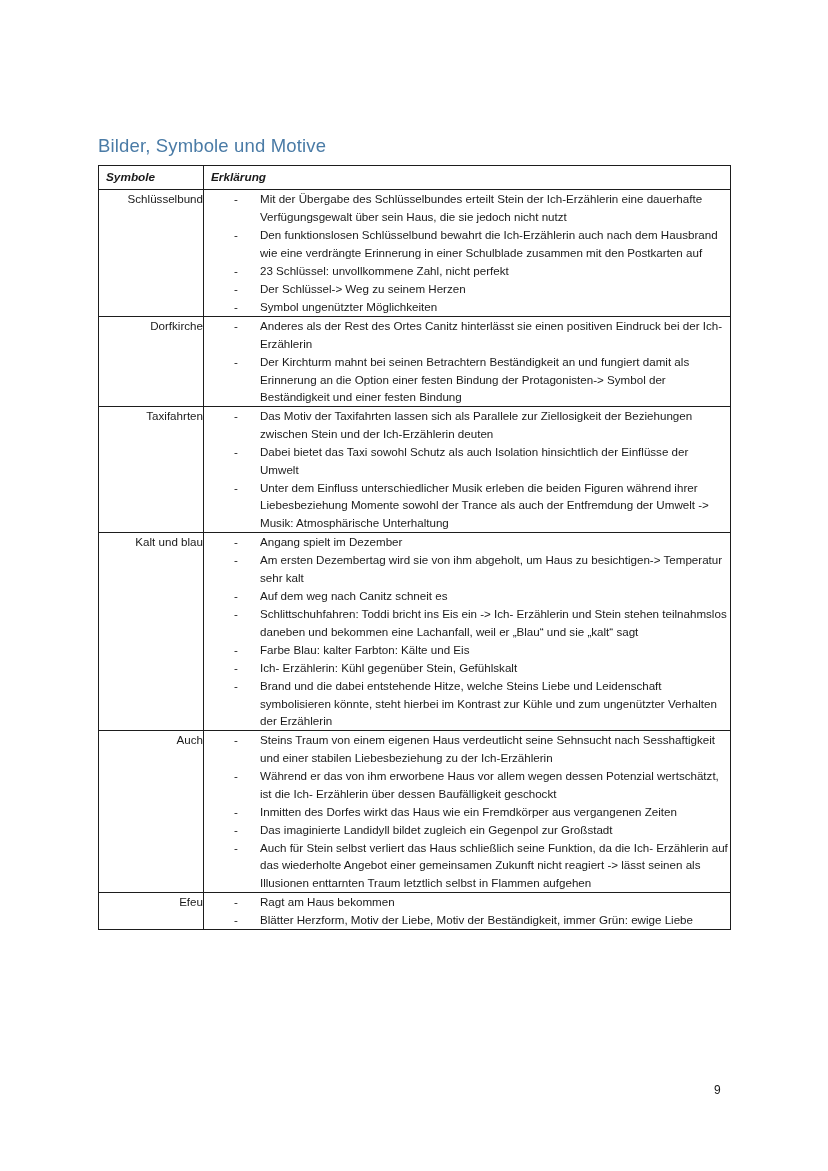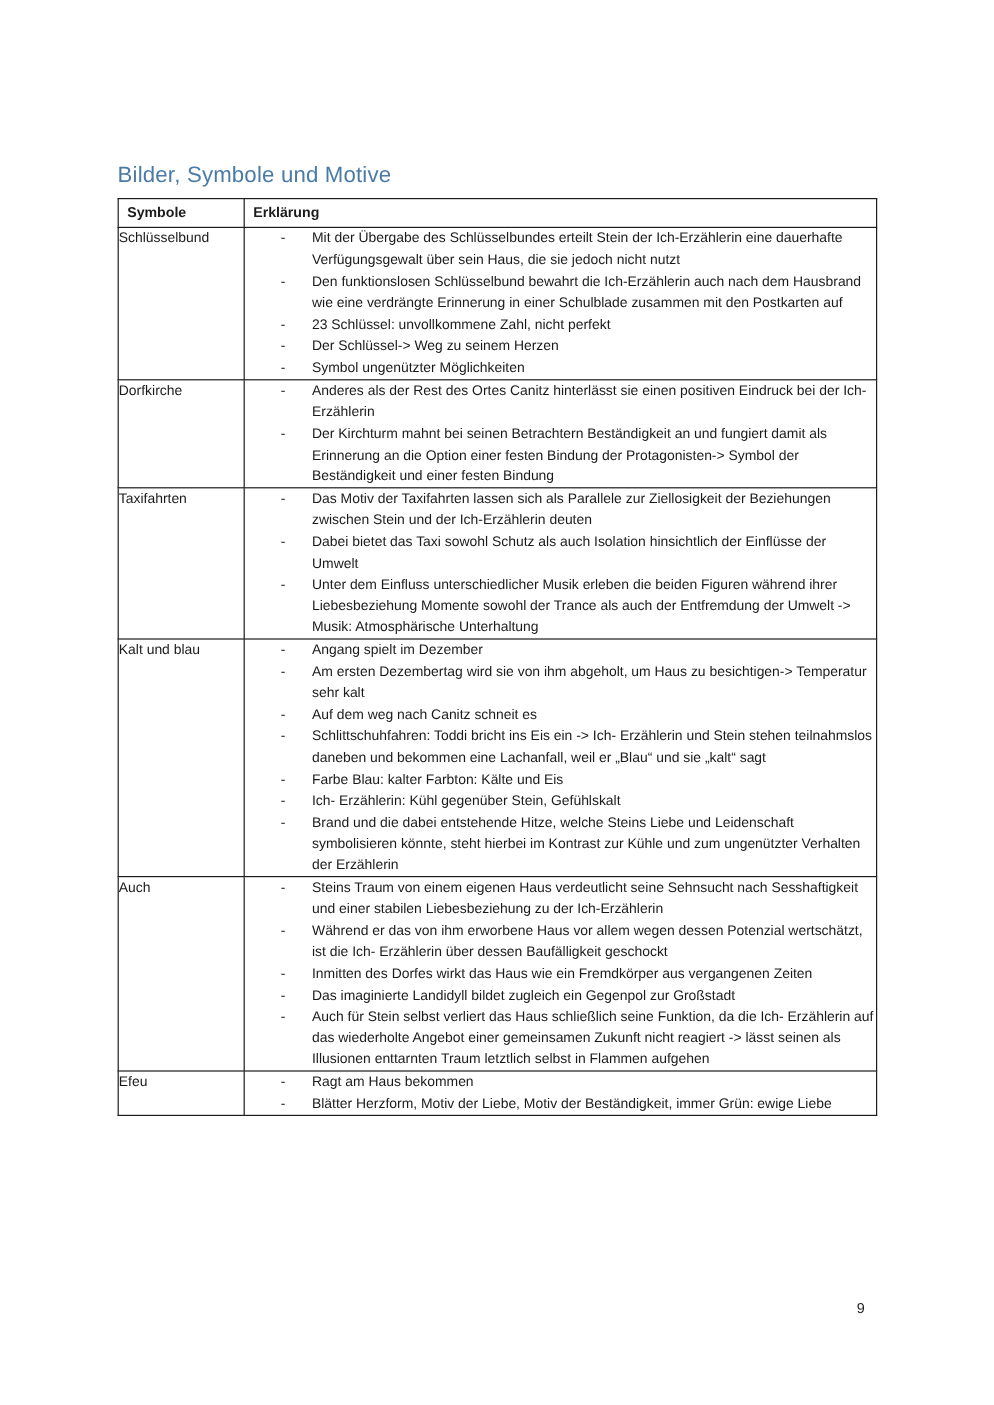--- a/index.html
+++ b/index.html
@@ -61,25 +61,27 @@
     vertical-align: top;
     padding: 0;
   }
 
   table.symbol-table thead th {
     font-weight: bold;
     text-align: left;
     padding: 3px 0 3px 7px;
     font-size: 11.8px;
     line-height: 1.45;
+    font-style: italic;
   }
 
   td.symbol-cell {
     padding: 4px 4px 6px 7px;
     white-space: normal;
+    text-align: right;
   }
 
   td.expl-cell {
     padding: 4px 6px 6px 0;
     margin-top: 28px;
   }
 
   ul.dash-list {
     list-style: none;
     margin: 0;

